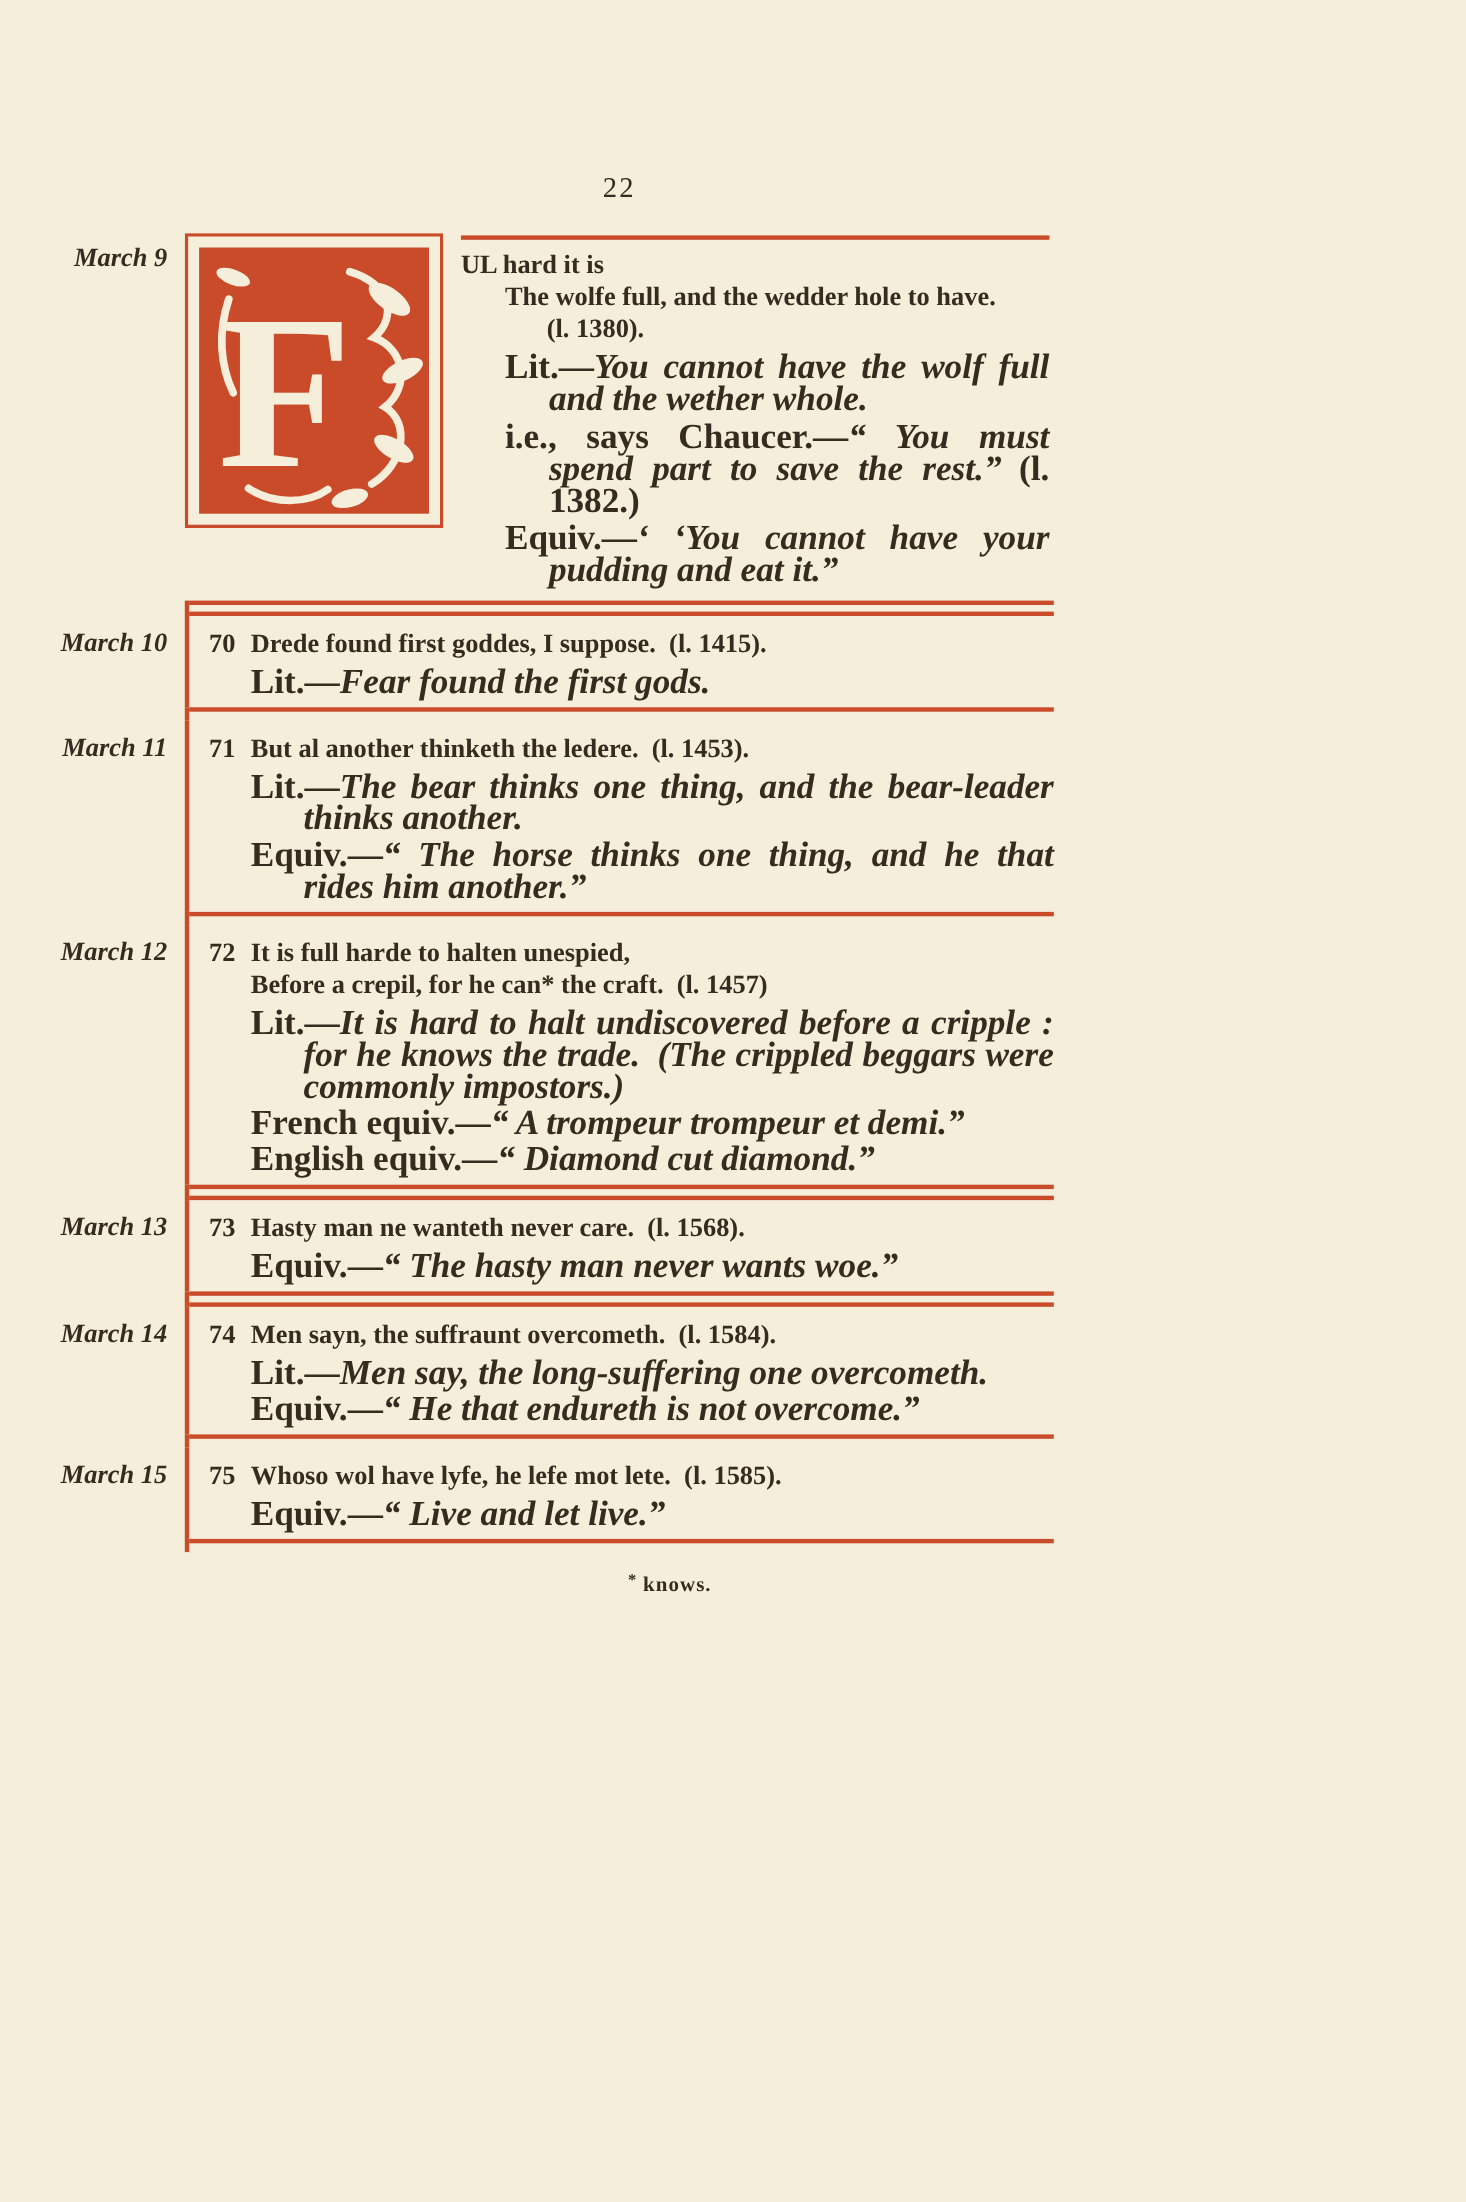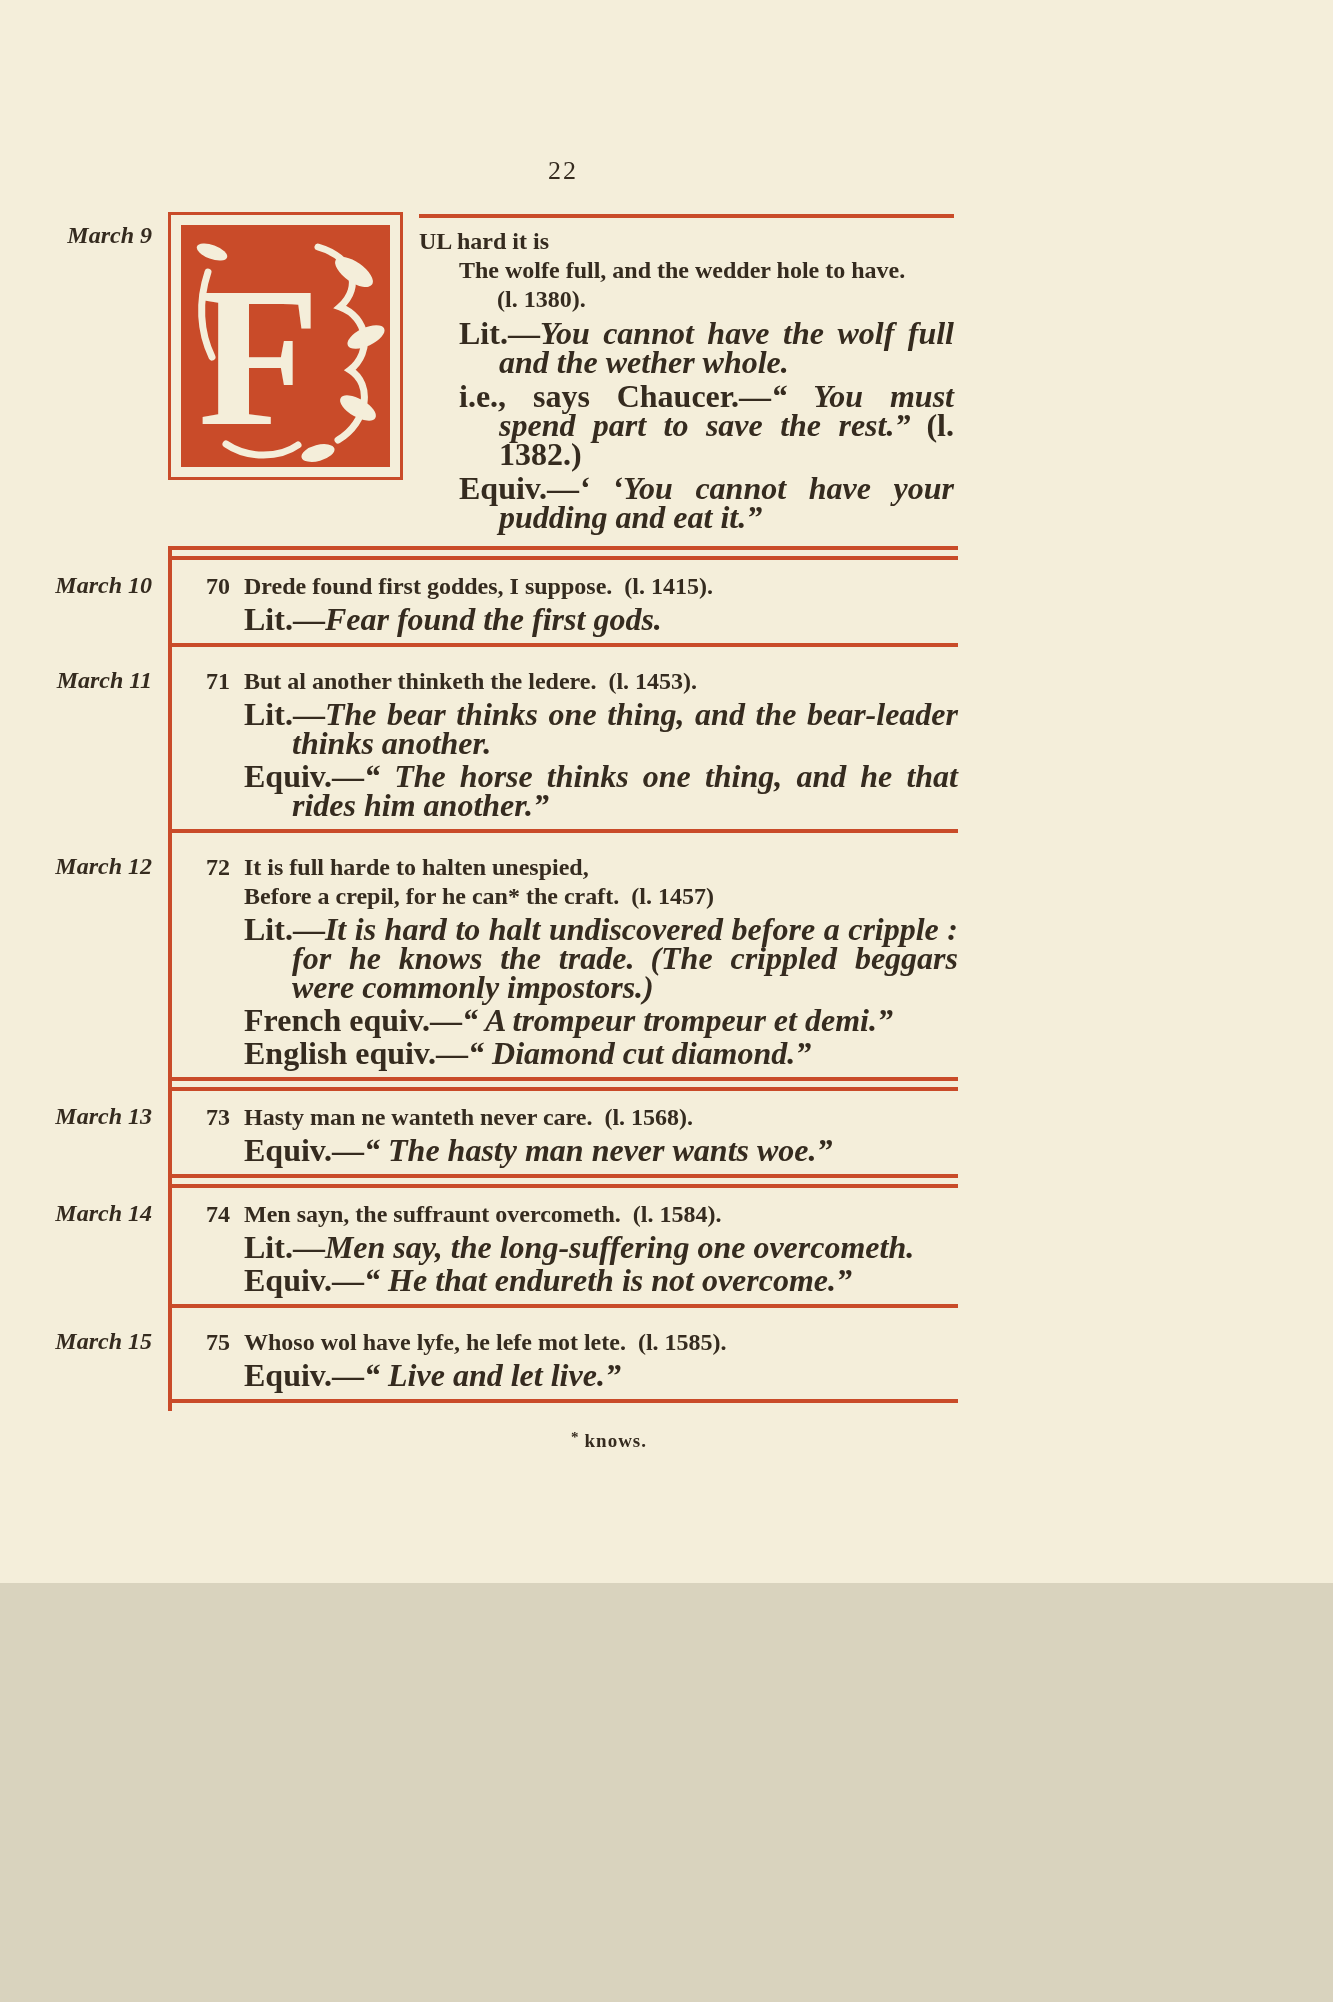--- a/index.html
+++ b/index.html
@@ -2,21 +2,21 @@
 <html style="--accent: #c94b29; --paper: #f4eeda; --ink: #352b1f;"><head>
 <meta charset="utf-8">
 <style>
   * { margin:0; padding:0; box-sizing:border-box; }
   html,body { background:#d9d3be; }
   body {
     font-family:"Liberation Serif","DejaVu Serif",serif;
     color:var(--ink,#352b1f);
   }
   .page {
-    width:1333px; height:1583px;
+    width:1333px; height:2002px;
     background:var(--paper,#f4eeda);
     position:relative; overflow:hidden;
     margin:0 auto;
   }
   .page-number {
     padding-top:156px; margin-left:168px; width:790px;
     text-align:center; font-size:26px; letter-spacing:2px;
   }
   .doc { margin-left:46px; width:912px; }
   .grid-row, .lower { display:grid; grid-template-columns:122px 790px;font-weight:bold; }
@@ -34,21 +34,21 @@
   .m9-quote { padding-left:40px; }
   .m9-ref  { padding-left:78px; }
   .m9-text .sub { margin-top:5px; margin-left:40px; padding-left:40px; text-indent:-40px; }
 
   
   .lower { margin-top:14px; }
   .lower .body-cell { border-left:4px solid var(--accent,#c94b29); }
   .lower .date-cell { padding-top:12px; }
   .entry-body { padding:12px 0 9px 18px; font-size:24px; line-height:29px; }
   .rule-cell { padding:0; }
-  .entry { display:flex;margin-left:16px; }
+  .entry { display:flex; }
   .num { width:38px; flex:none; }
   .entry-text { flex:1; }
   .main-line { }
   .sub {
     margin-top:4px; padding-left:48px; text-indent:-48px;
     text-align:justify; font-size:32px; line-height:29px;
   }
   .ital { font-style:italic; }
   .rom { font-style:normal; }
 

